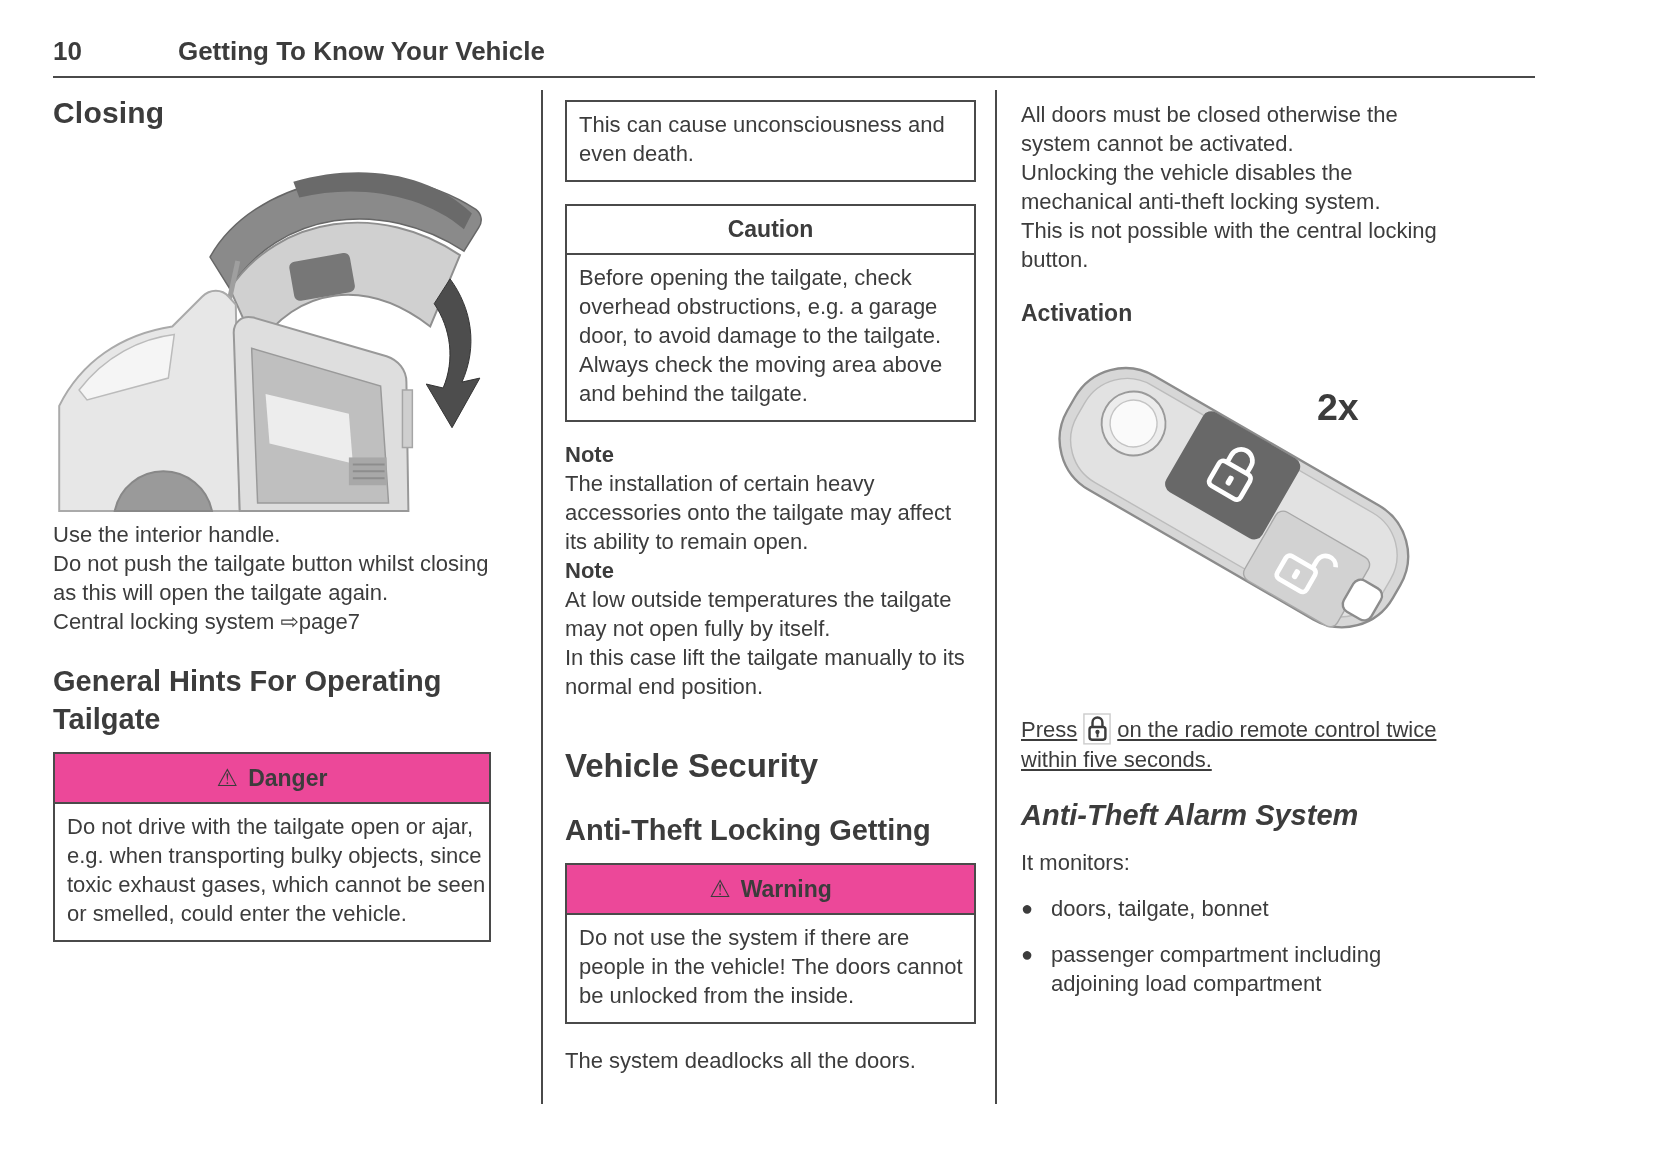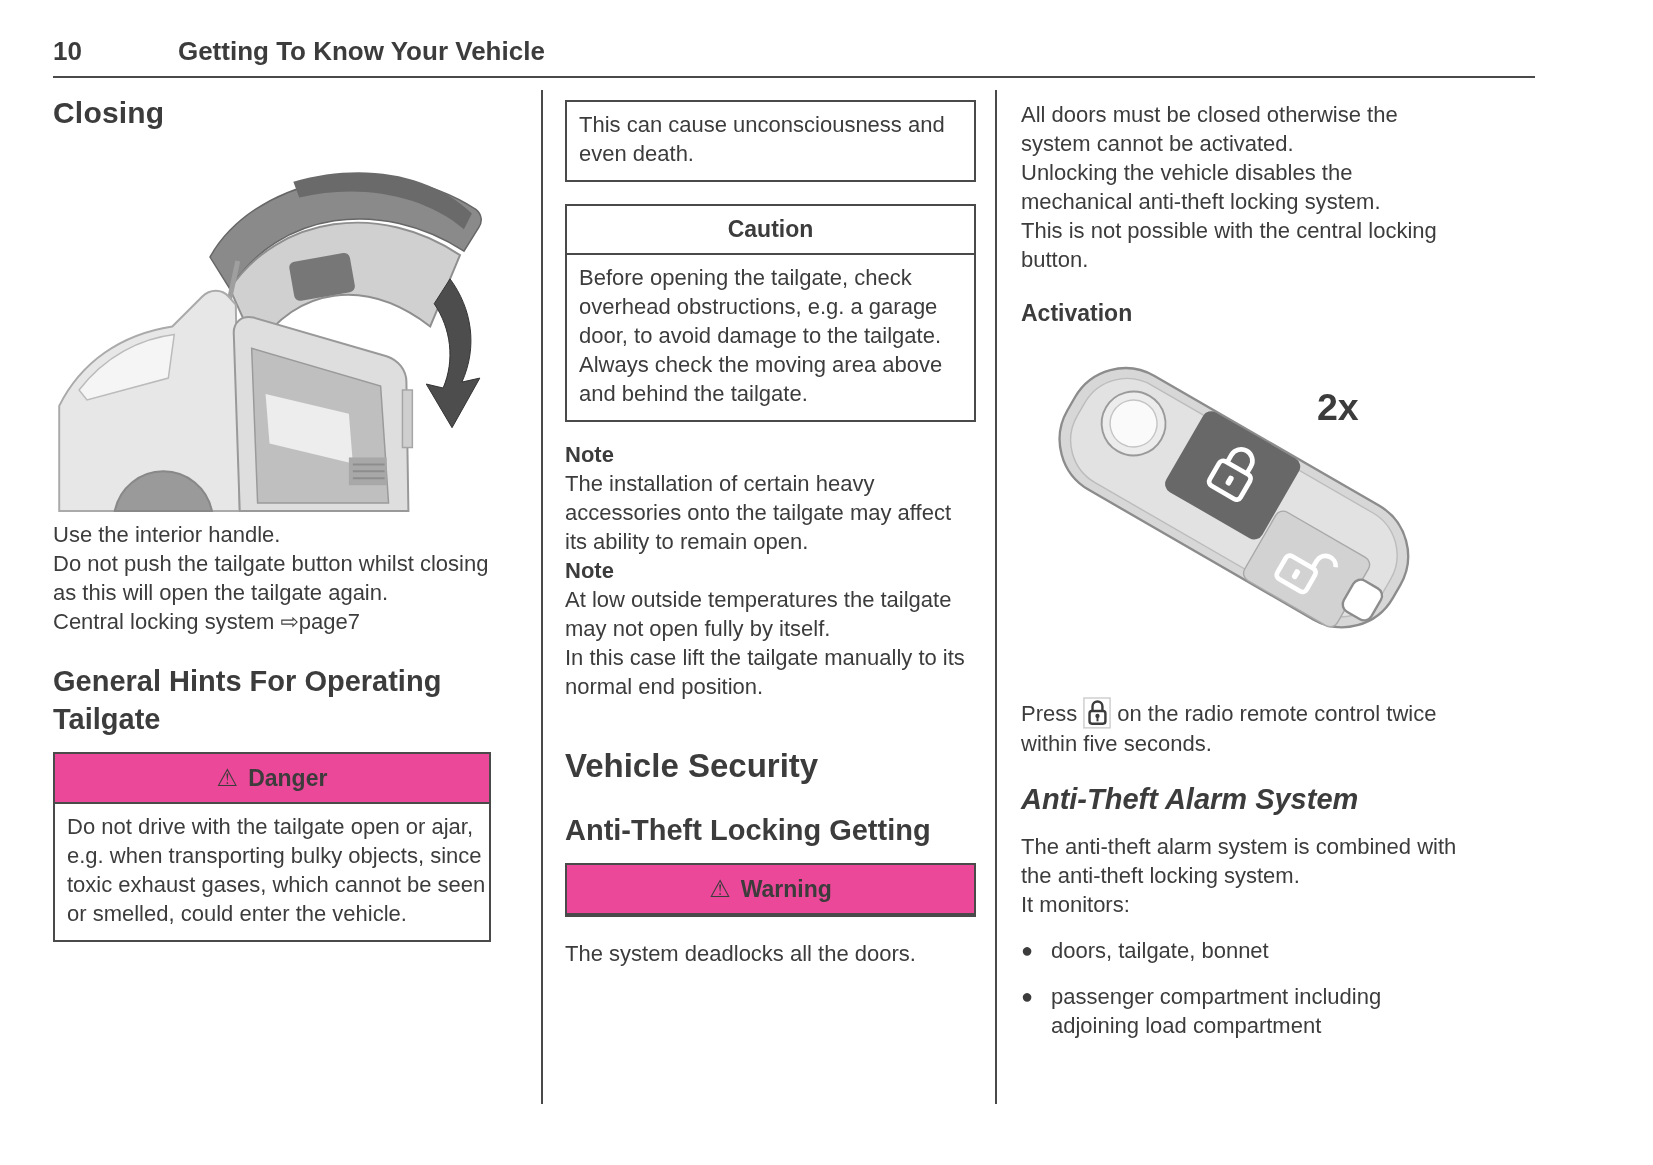--- a/index.html
+++ b/index.html
@@ -48,21 +48,21 @@
     padding:10px 8px; border-bottom:2px solid #4a4a4a;
   }
   .wbox-header.gray { background:#ec4899; }
   .wbox-body { padding:8px 2px 12px 12px; font-size:22px; line-height:29px; }
   .warn-tri { font-weight:normal; margin-right:10px; font-size:24px; }
 
   .illos { display:block; }
   .car-illo { width:437px; height:372px; margin:6px 0 8px 0; }
   .fob-illo { width:432px; height:320px; margin:16px 0 22px 18px; }
 
-  .press-para { margin-top:32px; }
+  .press-para { margin-top:48px;text-decoration:underline; }
   .press-icon { display:inline-block; width:28px; height:34px; vertical-align:-8px; margin:0 6px; }
 
   .bullet-row { display:flex; margin-top:17px; }
   .bullet-dot { flex:0 0 30px; font-size:20px; line-height:29px; }
   .bullet-text { flex:1; }
 
   .mt-22 { margin-top:22px; }
   .mt-10 { margin-top:10px; }
 </style>
 </head>
@@ -139,20 +139,21 @@
       <div>In this case lift the tailgate manually to its normal end position.</div>
     </div>
 
     <div class="h-section">Vehicle Security</div>
     <div class="h-sub">Anti-Theft Locking Getting</div>
 
     <div class="wbox">
       <div class="wbox-header gray">
         <span class="warn-tri">⚠</span><span>Warning</span>
       </div>
+      <div class="wbox-body">Do not use the system if there are people in the vehicle! The doors cannot be unlocked from the inside.</div>
     </div>
 
     <div class="bodytext" style="margin-top:22px;">The system deadlocks all the doors.</div>
   </div>
 
   <div class="col col-3">
     <div class="bodytext mt-10">
       <div>All doors must be closed otherwise the system cannot be activated.</div>
       <div>Unlocking the vehicle disables the mechanical anti-theft locking system.</div>
       <div>This is not possible with the central locking button.</div>
@@ -188,21 +189,20 @@
           <rect x="7" y="17" width="17" height="13.5" rx="2.5" fill="none" stroke="#3c3c3c" stroke-width="2.6"></rect>
           <path d="M10.2 17 v-5 a5.3 5.3 0 0 1 10.6 0 v5" fill="none" stroke="#3c3c3c" stroke-width="2.6"></path>
           <circle cx="15.5" cy="22.3" r="2.3" fill="#3c3c3c"></circle>
           <rect x="14.5" y="23" width="2.1" height="5" fill="#3c3c3c"></rect>
         </svg><span>on the radio remote control twice within five seconds.</span>
     </div>
 
     <div class="h-sub" style="margin-top:22px;font-style:italic;">Anti-Theft Alarm System</div>
 
     <div class="bodytext" style="margin-top:14px;">
-      <div>The anti-theft alarm system is combined with the anti-theft locking system.</div>
       <div>It monitors:</div>
     </div>
 
     <div class="bodytext">
       <div class="bullet-row">
         <span class="bullet-dot">●</span>
         <span class="bullet-text">doors, tailgate, bonnet</span>
       </div>
       <div class="bullet-row">
         <span class="bullet-dot">●</span>

